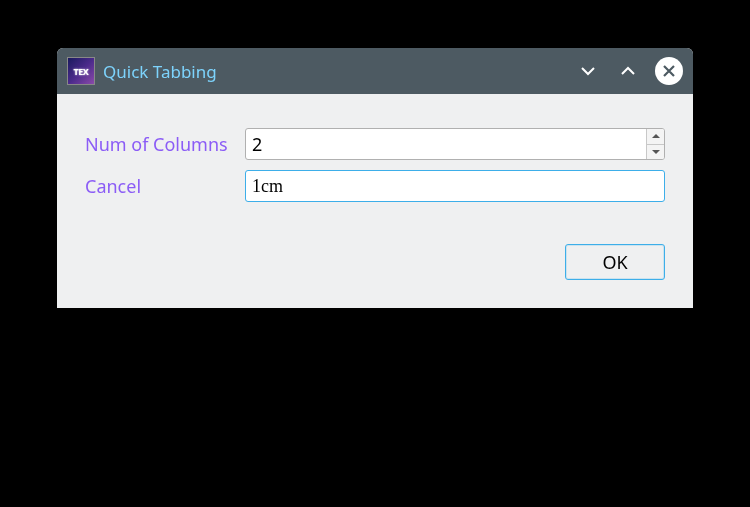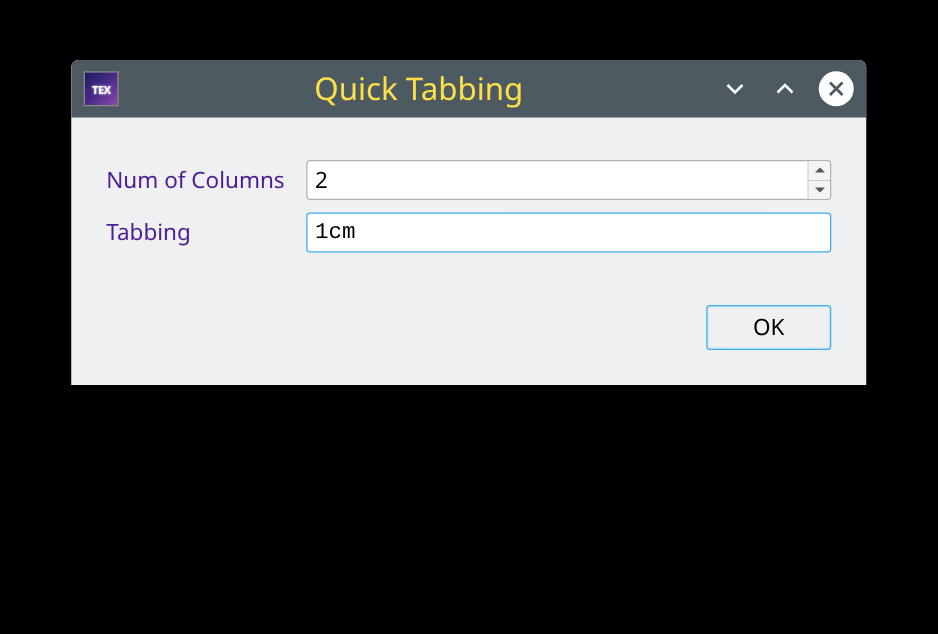--- a/index.html
+++ b/index.html
@@ -45,23 +45,22 @@
     .app-icon::after {
       content: "TEX";
       position: absolute;
       font-size: 9px;
       letter-spacing: -0.5px;
       color: #fff;
       text-shadow: 0 0 2px #fff;
     }
     .title {
       flex: 1;
-      text-align: center;
-      color: #fde047;
-      font-size: 25px;
+      color: #7dd3fc;
+      font-size: 17px;
       font-weight: 400;
     }
     .win-controls {
       display: flex;
       align-items: center;
       gap: 14px;
     }
     .win-btn {
       width: 26px;
       height: 26px;
@@ -83,21 +82,21 @@
       padding: 34px 28px 28px 28px;
     }
     .form-row {
       display: flex;
       align-items: center;
       margin-bottom: 10px;
     }
     .form-label {
       width: 160px;
       font-size: 18px;
-      color: #4c1d95;
+      color: #8b5cf6;
     }
     .form-control-wrap {
       flex: 1;
     }
     .spinbox {
       display: flex;
       width: 100%;
       height: 32px;
       border: 1px solid #b0b0b0;
       background: #fff;
@@ -130,21 +129,21 @@
     .spin-btn:first-child { border-bottom: 1px solid #c8c8c8; }
     .spin-btn svg { display: block; }
     .textinput {
       width: 100%;
       height: 32px;
       border: 1px solid #3daee9;
       background: #fff;
       border-radius: 3px;
       padding: 0 6px;
       font-size: 18px;
-      font-family: Liberation Mono, monospace;
+      font-family: Liberation Serif, serif;
       outline: none;
     }
     .button-row {
       display: flex;
       justify-content: flex-end;
       gap: 10px;
       margin-top: 42px;
     }
     .btn {
       min-width: 100px;
@@ -205,21 +204,21 @@
                   <path d="M0 1 L4 5 L8 1 Z" fill="#555"></path>
                 </svg>
             </div>
           </div>
         </div>
       </div>
     </div>
 
 
     <div class="form-row">
-      <div class="form-label">Tabbing</div>
+      <div class="form-label">Cancel</div>
       <div class="form-control-wrap">
         <input class="textinput" type="text" value="1cm" style="">
       </div>
     </div>
 
     <div class="button-row">
       <button class="btn primary">OK</button>
     </div>
   </div>
 </div>

